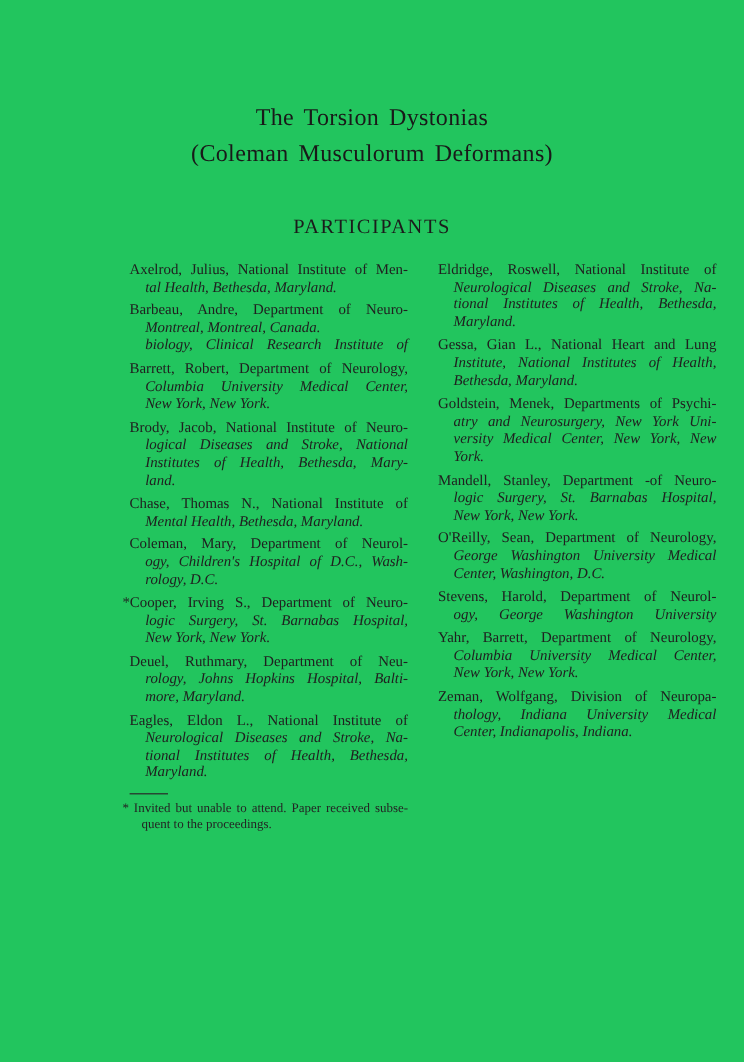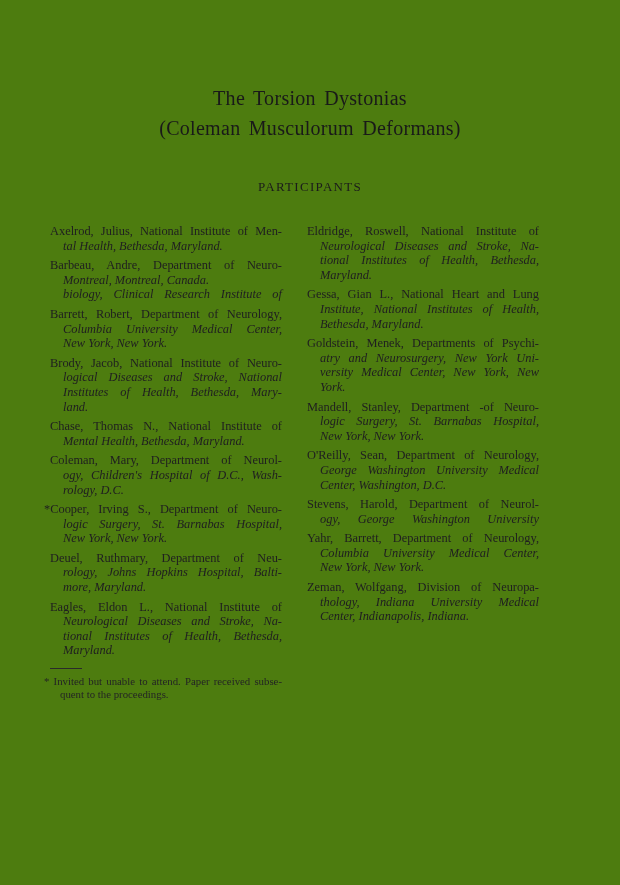--- a/index.html
+++ b/index.html
@@ -1,45 +1,45 @@
 <!DOCTYPE html>
 <html><head>
 <meta charset="utf-8">
 <style>
   html, body { margin: 0; padding: 0; background: #ffffff; }
   .page {
     width: 620px;
     height: 885px;
-    background: #4d7c0f;
+    background: #22c55e;
     color: #1e1e1e;
     font-family: "Liberation Serif", serif;
     position: relative;
     overflow: hidden;
     box-sizing: border-box;
   }
   .title-block {
     padding-top: 83px;
     text-align: center;
     font-size: 20px;
     line-height: 30px;
     word-spacing: 3px;
     letter-spacing: 0.3px;
     color: #191919;
   }
   .heading {
     margin-top: 36px;
     text-align: center;
-    font-size: 13px;
+    font-size: 17px;
     letter-spacing: 1.3px;
     color: #1b1b1b;
   }
   .columns {
-    margin-top: 29px;
+    margin-top: 18px;
     display: flex;
-    padding-left: 50px;
+    padding-left: 108px;
     padding-right: 58px;
     gap: 25px;
   }
   .col { flex: 0 0 232px; width: 232px; }
   .entry { margin-bottom: 5px; }
   .line {
     font-size: 12.4px;
     line-height: 14.6px;
     text-align: justify;
     color: #202020;

